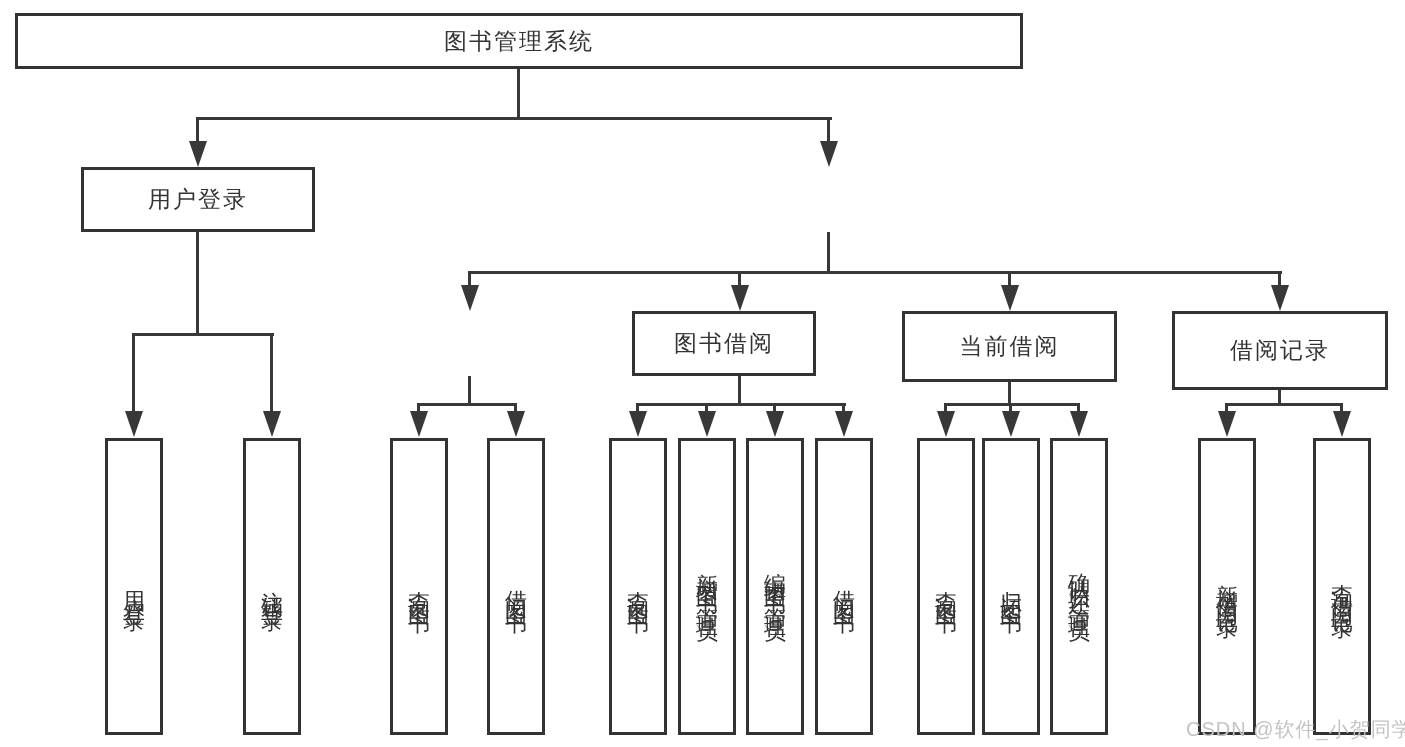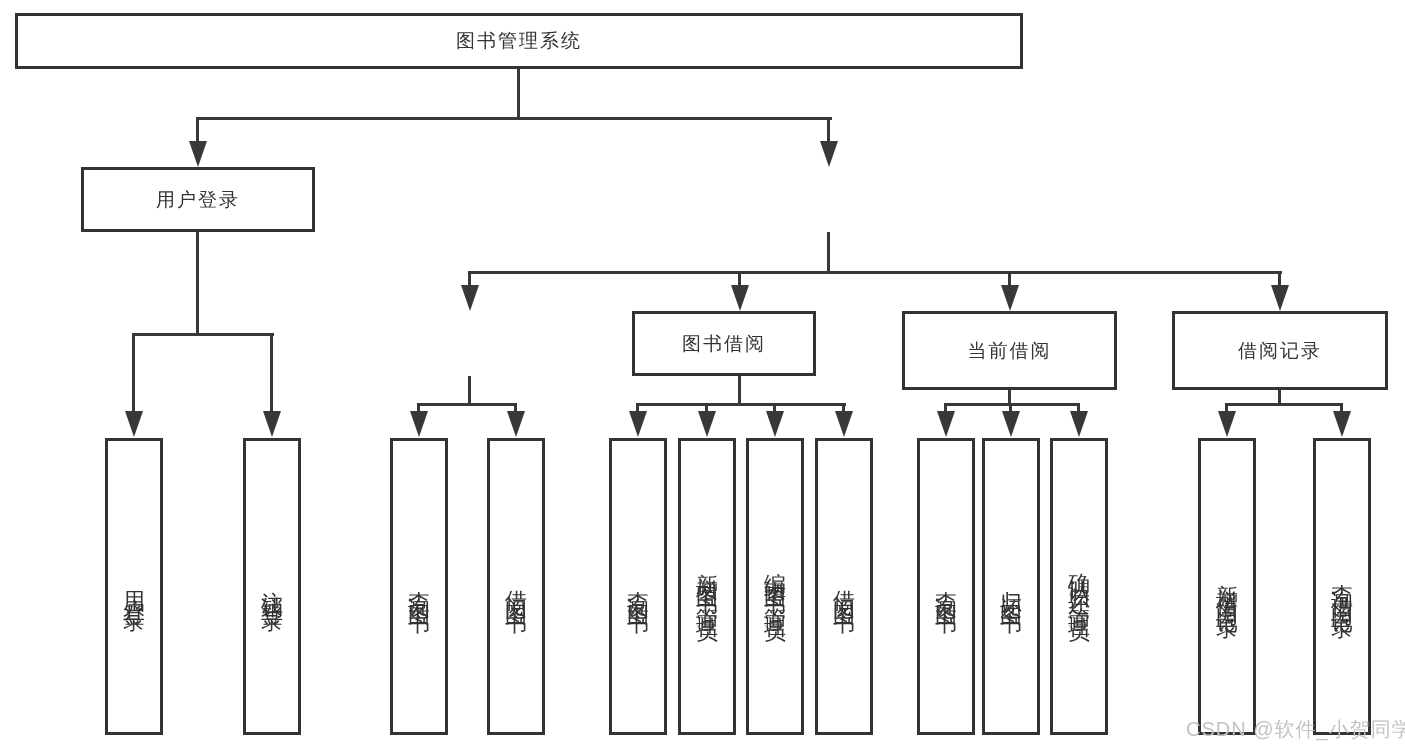--- a/index.html
+++ b/index.html
@@ -14,21 +14,21 @@
   .node {
     position: absolute;
     box-sizing: border-box;
     border: 3px solid #333333;
     background: #ffffff;
     display: flex;
     align-items: center;
     justify-content: center;
     color: #333333;
   }
-  .hnode { font-size: 19px; letter-spacing: 2px; }
+  .hnode { font-size: 23px; letter-spacing: 2px; }
   .leaf  { top: 438px; height: 297px; width: 58px; }
   .leaf span {
     writing-mode: vertical-rl;
     text-orientation: mixed;
     font-size: 22px;
     letter-spacing: 7px;
     color: #333333;
     white-space: nowrap;
   }
   .vline, .hline {
@@ -117,21 +117,21 @@
   <div class="vline" style="left:1225px; top:403px; height:9px;"></div>
   <div class="arrow-down" style="left:1218px; top:411px;"></div>
   <div class="vline" style="left:1340px; top:403px; height:9px;"></div>
   <div class="arrow-down" style="left:1333px; top:411px;"></div>
 
   <div class="node hnode" style="left:15px; top:13px; width:1008px; height:56px;">图书管理系统</div>
 
   <div class="node hnode" style="left:81px; top:167px; width:234px; height:65px;">用户登录</div>
 
   <div class="node hnode" style="left:632px; top:311px; width:184px; height:65px;">图书借阅</div>
-  <div class="node hnode" style="left:902px; top:311px; width:215px; height:79px;">当前借阅</div>
+  <div class="node hnode" style="left:902px; top:311px; width:215px; height:71px;">当前借阅</div>
   <div class="node hnode" style="left:1172px; top:311px; width:216px; height:79px;">借阅记录</div>
 
   <div class="node leaf" style="left:105px;">
     <span>用户登录</span>
     </div>
   <div class="node leaf" style="left:243px;">
     <span>注销登录</span>
     </div>
 
   <div class="node leaf" style="left:390px;">

